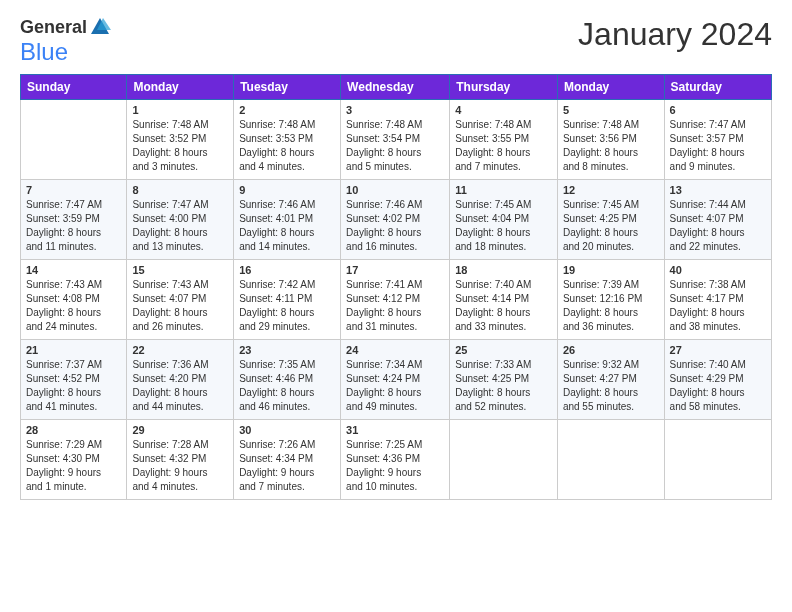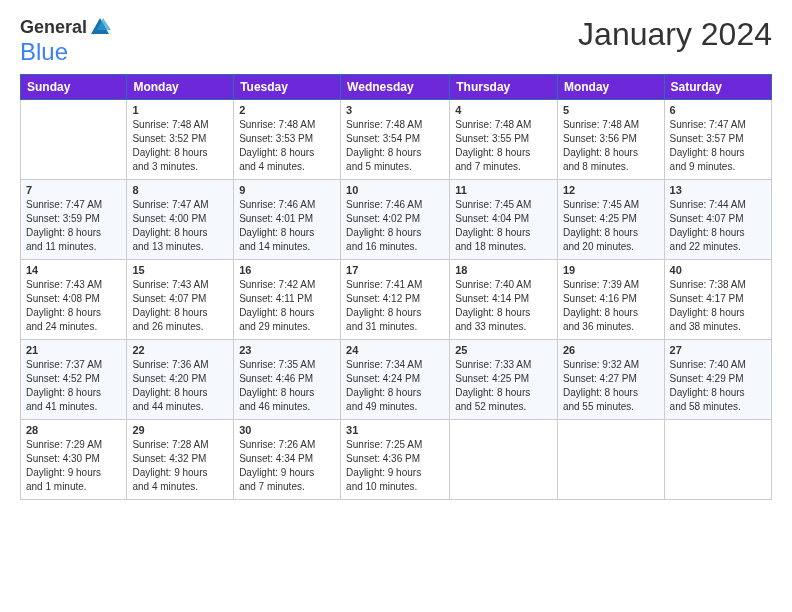--- a/index.html
+++ b/index.html
@@ -204,21 +204,21 @@
           <td>
             <div class="day-number">17</div>
             <div class="day-info"><span>Sunrise: 7:41 AM</span><br><span>Sunset: 4:12 PM</span><br><span>Daylight: 8 hours</span><br><span>and 31 minutes.</span></div>
           </td>
           <td>
             <div class="day-number">18</div>
             <div class="day-info"><span>Sunrise: 7:40 AM</span><br><span>Sunset: 4:14 PM</span><br><span>Daylight: 8 hours</span><br><span>and 33 minutes.</span></div>
           </td>
           <td>
             <div class="day-number">19</div>
-            <div class="day-info"><span>Sunrise: 7:39 AM</span><br><span>Sunset: 4:16 PM</span><br><span>Daylight: 8 hours</span><br><span>and 36 minutes.</span></div>
+            <div class="day-info"><span>Sunrise: 7:39 AM</span><br><span>Sunset: 12:16 PM</span><br><span>Daylight: 8 hours</span><br><span>and 36 minutes.</span></div>
           </td>
           <td>
             <div class="day-number">40</div>
             <div class="day-info"><span>Sunrise: 7:38 AM</span><br><span>Sunset: 4:17 PM</span><br><span>Daylight: 8 hours</span><br><span>and 38 minutes.</span></div>
           </td>
         </tr>
         <tr>
           <td>
             <div class="day-number">21</div>
             <div class="day-info"><span>Sunrise: 7:37 AM</span><br><span>Sunset: 4:52 PM</span><br><span>Daylight: 8 hours</span><br><span>and 41 minutes.</span></div>

